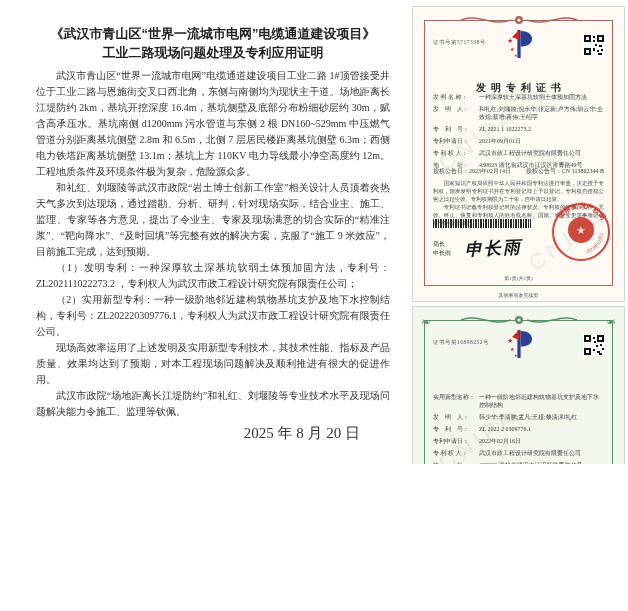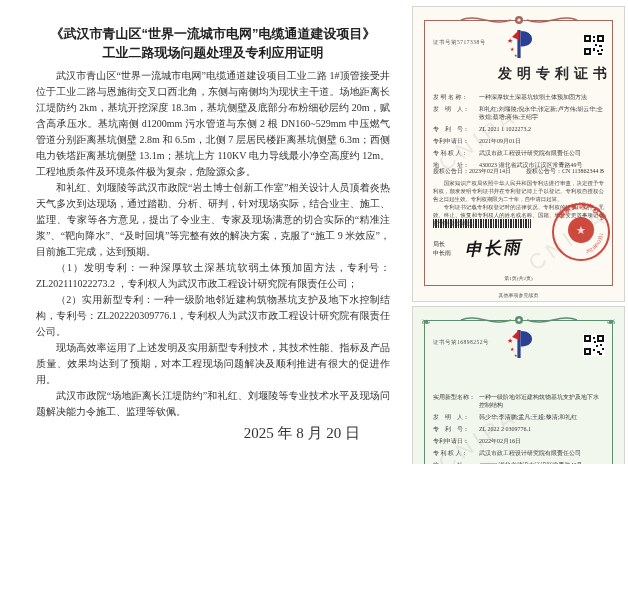--- a/index.html
+++ b/index.html
@@ -20,21 +20,21 @@
   .cert { position:absolute; left:412px; width:213px; border:1px solid #d6d4d0; }
   .cert-inner { position:absolute; left:11px; right:11px; top:13px; bottom:15px; padding:4px 7px; }
   .cert1 { top:6px; height:296px; background:#fdfaf4; }
   .cert1 .cert-inner { border:1.5px solid #a8675c; }
   .cert2 { top:306px; height:291px; background:#f2f7ee; }
   .cert2 .cert-inner { border:1.5px solid #5d8f6f; }
   .flourish { position:absolute; top:-9px; left:50%; transform:translateX(-50%); background:transparent; }
   .cert-no { position:absolute; left:8px; top:18px; font-size:5.5px; color:#555; letter-spacing:.5px; }
   .qr { position:absolute; right:7px; top:13px; }
   .cnipa-logo { position:absolute; left:50%; top:6px; transform:translateX(-50%); }
-  .cert-title { position:absolute; left:0; right:0; top:44px; text-align:right; font-weight:700; font-size:14px; letter-spacing:5px; color:#2a2a2a; text-indent:5px; }
+  .cert-title { position:absolute; left:0; right:0; top:60px; text-align:center; font-weight:700; font-size:10px; letter-spacing:5px; color:#2a2a2a; text-indent:5px; }
   .cert2 .cert-title { letter-spacing:3px; text-indent:3px; }
   .fields { position:absolute; left:8px; right:8px; top:72px; }
   .fld { display:flex; margin-bottom:4px; font-size:6px; line-height:8px; color:#3a3a3a; }
   .fld-label { flex:0 0 46px; color:#444; }
   .fld-value { flex:1; }
   .grant-row { position:absolute; left:8px; right:8px; top:146px; display:flex; justify-content:space-between; font-size:6px; color:#3a3a3a; }
   .legal { position:absolute; left:8px; right:8px; top:158px; }
   .legal p { font-size:5.4px; line-height:8px; text-align:justify; text-indent:2em; color:#4a4a4a; }
   .barcode { position:absolute; left:8px; top:198px; width:98px; height:9px;
              background:repeating-linear-gradient(90deg,#2b2b2b 0 1px,transparent 1px 2px,#2b2b2b 2px 4px,transparent 4px 5px); }
@@ -54,21 +54,21 @@
 </style>
 </head>
 <body>
 
 <div class="canvas">
 
   <div class="doc">
     <div class="doc-title">《武汉市青山区“世界一流城市电网”电缆通道建设项目》</div>
     <div class="doc-title">工业二路现场问题处理及专利应用证明</div>
     <div class="doc-body">
-        <div class="para">武汉市青山区“世界一流城市电网”电缆通道建设项目工业二路 1#顶管接受井位于工业二路与恩施街交叉口西北角，东侧与南侧均为现状主干道。场地距离长江堤防约 2km，基坑开挖深度 18.3m，基坑侧壁及底部分布粉细砂层约 20m，赋含高承压水。基坑南侧 d1200mm 污水管道与东侧 2 根 DN160~529mm 中压燃气管道分别距离基坑侧壁 2.8m 和 6.5m，北侧 7 层居民楼距离基坑侧壁 6.3m；西侧电力铁塔距离基坑侧壁 13.1m；基坑上方 110KV 电力导线最小净空高度约 12m。工程地质条件及环境条件极为复杂，危险源众多。</div>
+        <div class="para">武汉市青山区“世界一流城市电网”电缆通道建设项目工业二路 1#顶管接受井位于工业二路与恩施街交叉口西北角，东侧与南侧均为现状主干道。场地距离长江堤防约 2km，基坑开挖深度 16.4m，基坑侧壁及底部分布粉细砂层约 30m，赋含高承压水。基坑南侧 d1200mm 污水管道与东侧 2 根 DN160~529mm 中压燃气管道分别距离基坑侧壁 2.8m 和 6.5m，北侧 7 层居民楼距离基坑侧壁 6.3m；西侧电力铁塔距离基坑侧壁 13.1m；基坑上方 110KV 电力导线最小净空高度约 12m。工程地质条件及环境条件极为复杂，危险源众多。</div>
         <div class="para">和礼红、刘堰陵等武汉市政院“岩土博士创新工作室”相关设计人员顶着炎热天气多次到达现场，通过踏勘、分析、研判，针对现场实际，结合业主、施工、监理、专家等各方意见，提出了令业主、专家及现场满意的切合实际的“精准注浆”、“靶向降水”、“及时回填”等完整有效的解决方案，克服了“施工 9 米效应”，目前施工完成，达到预期。</div>
         <div class="para">（1）发明专利：一种深厚软土深基坑软弱土体预加固方法，专利号：ZL202111022273.2 ，专利权人为武汉市政工程设计研究院有限责任公司；</div>
         <div class="para">（2）实用新型专利：一种一级阶地邻近建构筑物基坑支护及地下水控制结构，专利号：ZL202220309776.1，专利权人为武汉市政工程设计研究院有限责任公司。</div>
         <div class="para">现场高效率运用了上述发明及实用新型专利技术，其技术性能、指标及产品质量、效果均达到了预期，对本工程现场问题解决及顺利推进有很大的促进作用。</div>
         <div class="para">武汉市政院“场地距离长江堤防约”和礼红、刘堰陵等专业技术水平及现场问题解决能力令施工、监理等钦佩。</div>
       </div>
     <div class="doc-date">2025 年 8 月 20 日</div>
   </div>
 
   <div class="page-num">1</div>

